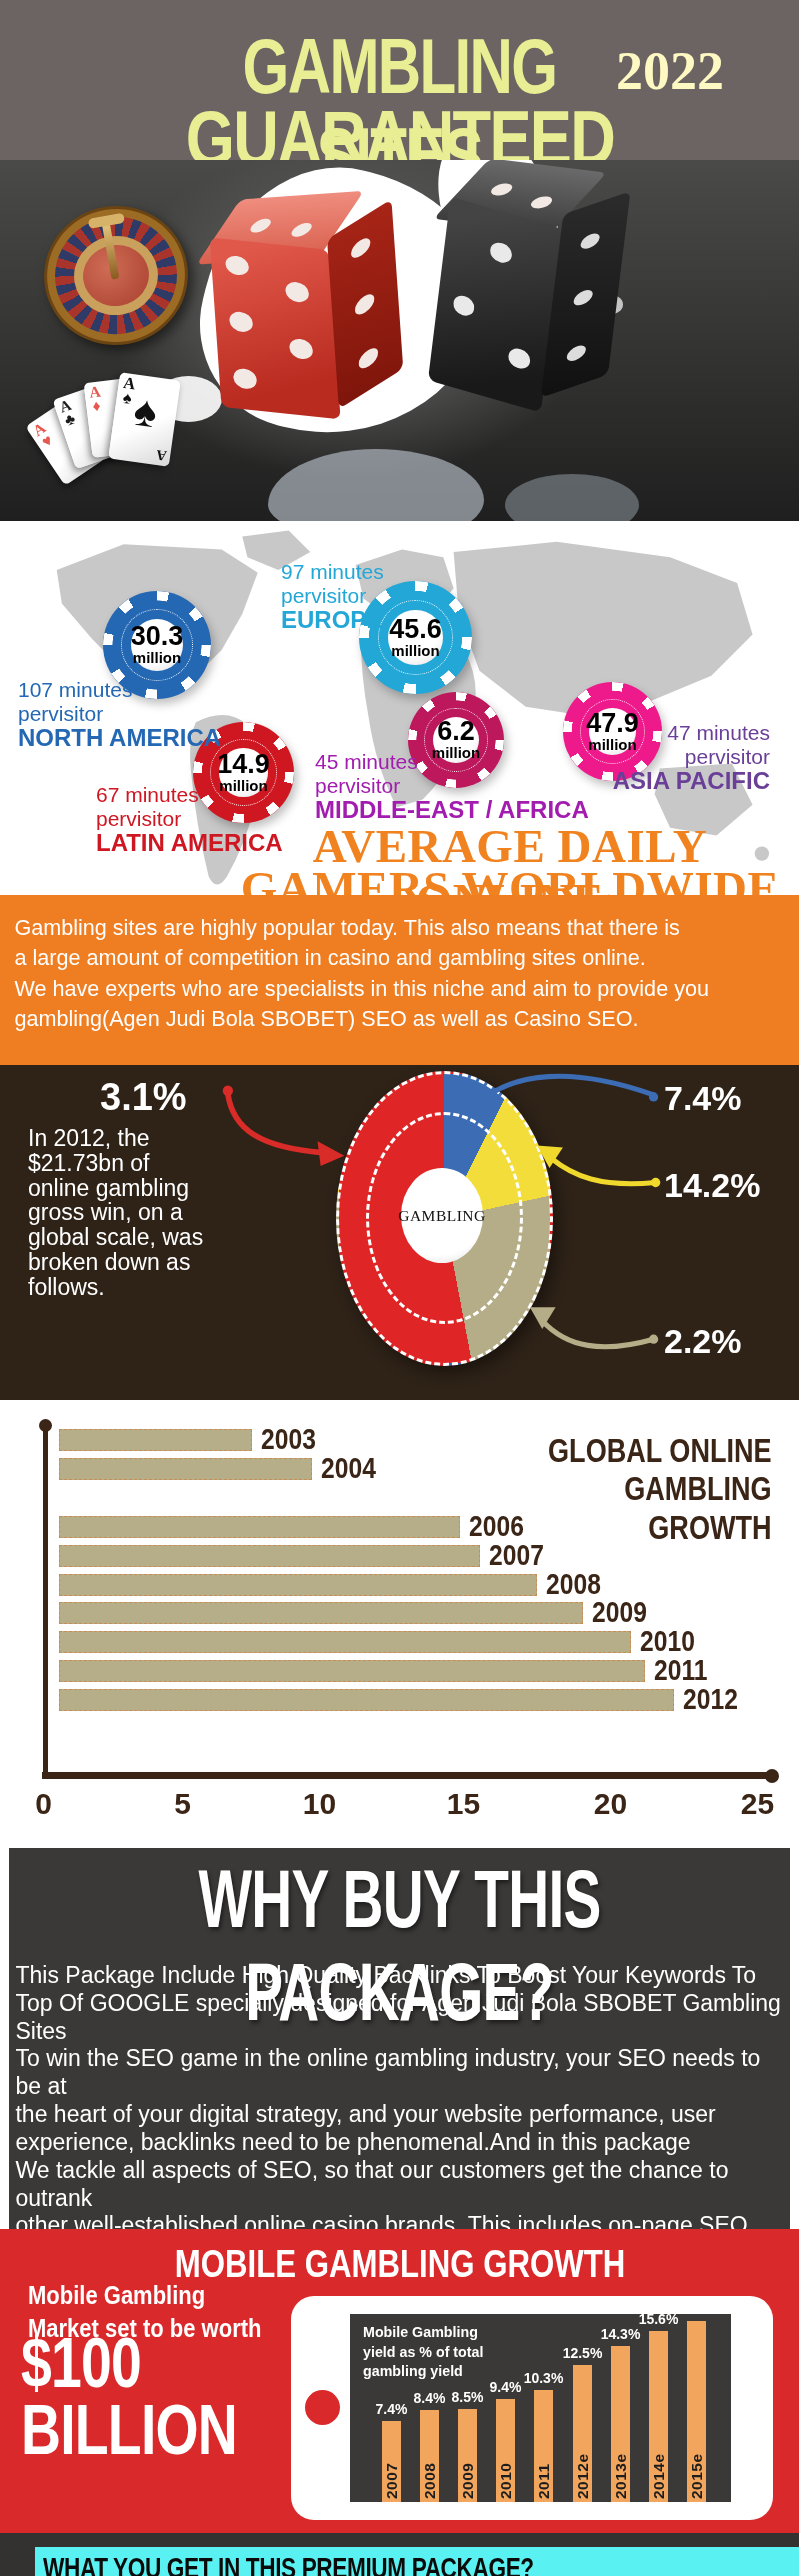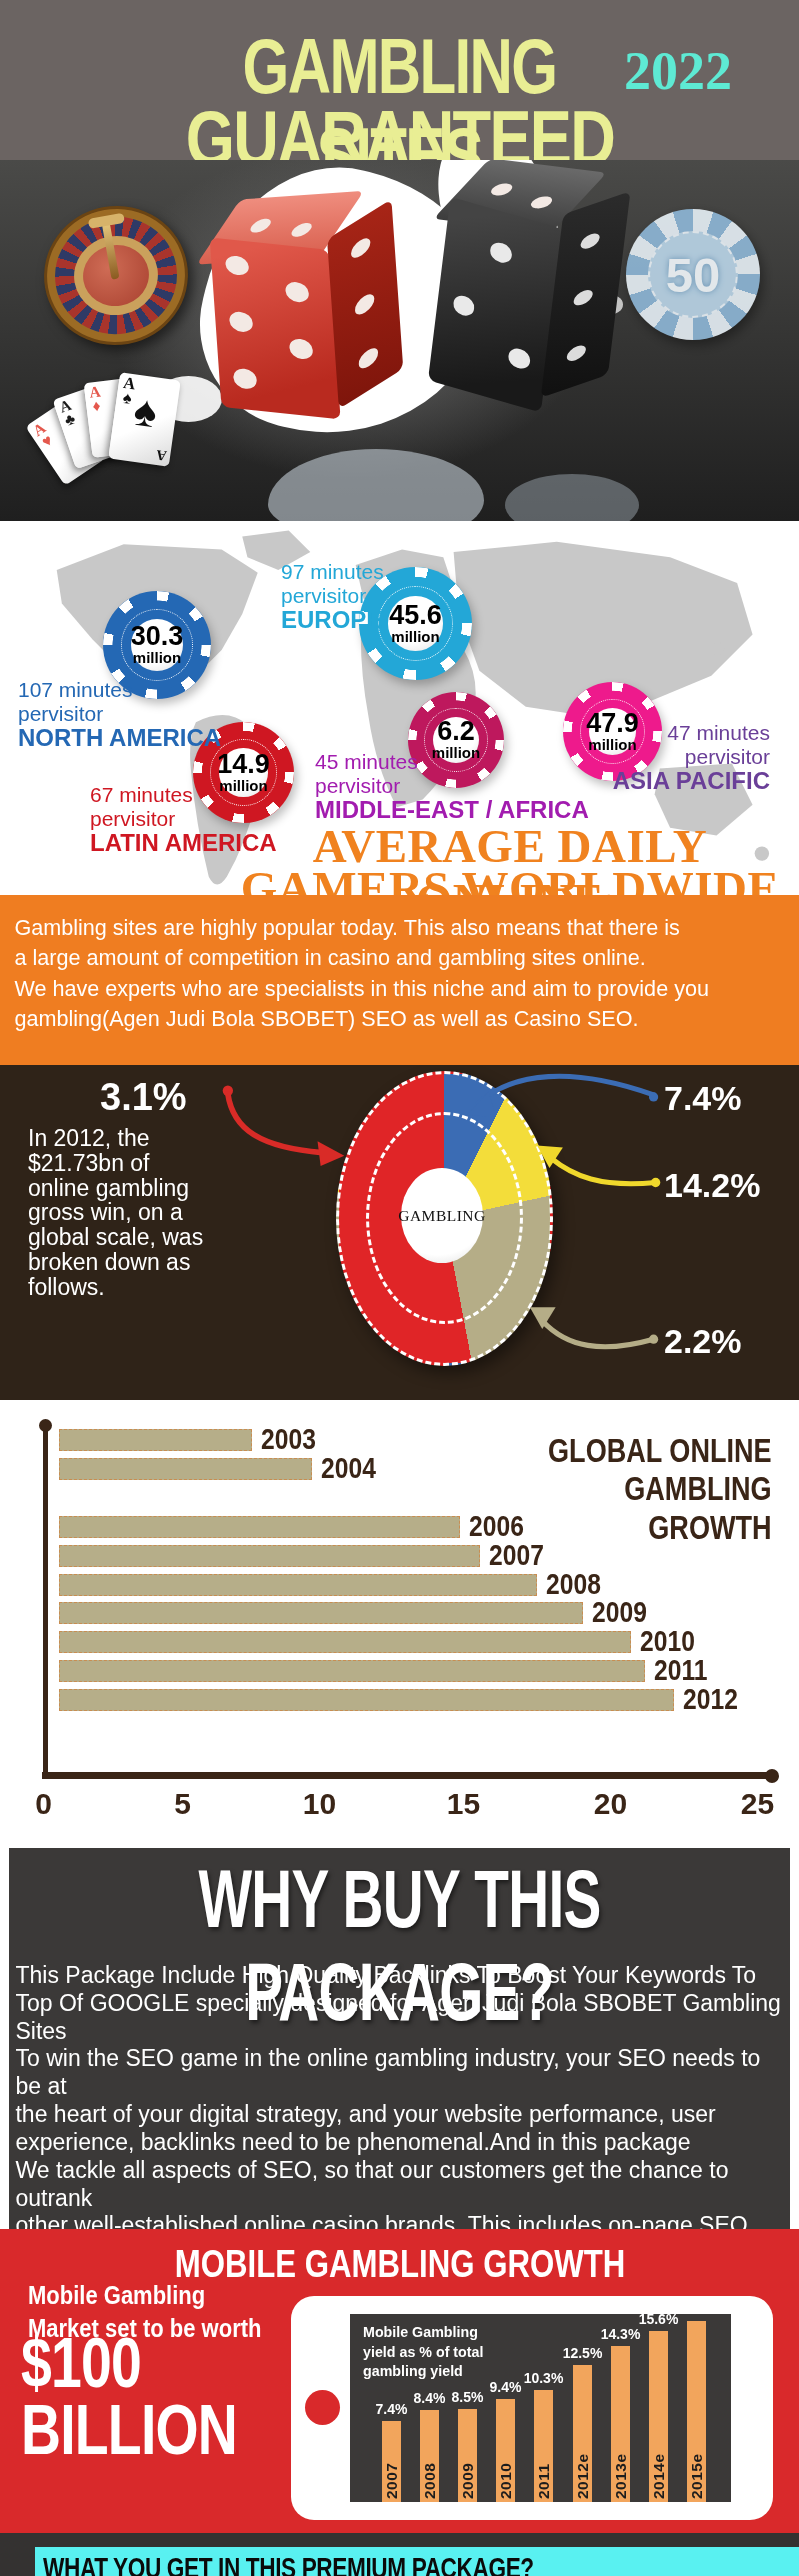--- a/index.html
+++ b/index.html
@@ -5,21 +5,21 @@
   html,body{margin:0;padding:0;background:#fff;}
   body{width:800px;font-family:"Liberation Sans",sans-serif;}
   .sec{position:relative;width:800px;overflow:hidden;}
   .abs{position:absolute;}
   .pre{white-space:pre-line;}
   .cond{font-family:"Liberation Sans",sans-serif;font-weight:bold;}
   .ctr{left:0;width:100%;text-align:center;}
   
   #header{height:160px;background:#6b6462;}
   #header .t1{top:21.6px;left:160px;width:479px;text-align:center;font-size:77px;letter-spacing:-2.1px;color:#e9ee94;transform:scaleX(.78);}
-  #header .t2{top:40px;left:616px;width:124px;text-align:center;font-family:"Liberation Serif",serif;font-weight:bold;font-size:54px;color:#5eead4;}
+  #header .t2{top:40px;left:616px;width:124px;text-align:left;font-family:"Liberation Serif",serif;font-weight:bold;font-size:54px;color:#fef9c3;}
   #header .t3{top:94px;font-size:77px;letter-spacing:-2.1px;color:#e9ee94;transform:scaleX(.82);}
   
   #hero{height:361px;background:radial-gradient(ellipse 392px 268px at 44% 42%,#6f6f6f 0%,rgba(60,60,60,0) 62%),linear-gradient(#4a4a48,#1f1f1f);}
   .blob{position:absolute;background:#fff;}
   .die{position:absolute;}
   .pip{position:absolute;border-radius:50%;background:#f3e9e4;}
   .card{position:absolute;background:linear-gradient(150deg,#fff 55%,#d8d8d8);border-radius:5.2px;box-shadow:-2.1px 3.1px 7.2px rgba(0,0,0,.45);}
   .card .rk{position:absolute;top:3.1px;left:4.6px;font-weight:bold;font-family:"Liberation Serif",serif;line-height:.9;}
   .card .st{display:block;text-align:center;}
   .chip50{position:absolute;border-radius:50%;opacity:.9;}
@@ -151,25 +151,20 @@
       <div class="pip" style="left:15.5px;top:93px;width:21.6px;height:18.5px;background:#e9e9e9;"></div>
       <div class="pip" style="left:77px;top:129px;width:21.6px;height:18.5px;background:#e9e9e9;"></div>
     </div>
     <div class="abs" style="left:114px;top:36px;width:64px;height:185px;background:linear-gradient(200deg,#2c2c2c,#101010);transform:skewY(-26deg);border-radius:7.2px;">
       <div class="pip" style="left:20.6px;top:31px;width:18.5px;height:14.4px;background:#dcdcdc;"></div>
       <div class="pip" style="left:20.6px;top:88px;width:18.5px;height:14.4px;background:#dcdcdc;"></div>
       <div class="pip" style="left:20.6px;top:144px;width:18.5px;height:14.4px;background:#dcdcdc;"></div>
     </div>
   </div>
 
-  <div class="chip50" style="left:626px;top:49px;width:134px;height:131px;background:repeating-conic-gradient(#e8f1f7 0 18deg,#8fb8d8 18deg 36deg);box-shadow:3.1px 5.2px 10.3px rgba(0,0,0,.4);">
-    <div class="abs" style="inset:21.6px;border-radius:50%;background:#bcd7ea;border:2.1px dashed #ecf4fa;display:flex;align-items:center;justify-content:center;">
-      <span class="cond" style="font-size:49px;color:#f4fafe;text-shadow:0 0 6.2px #6d9cc0;">50</span>
-    </div>
-  </div>
 </div>
 
 <div class="sec" id="map">
   <svg class="abs" width="800" height="374" viewBox="0 0 1552 725" style="left:0;top:0;">
     <g fill="#c8c8c8">
       <path d="M110,95 L240,45 L430,55 L500,100 L470,180 L430,250 L360,320 L300,345 L250,300 L180,230 L120,160 Z"></path>
       <path d="M470,30 L560,18 L602,60 L540,95 L480,70 Z"></path>
       <path d="M380,390 Q440,360 480,395 Q520,450 500,530 Q480,620 440,690 Q420,720 405,690 Q380,590 370,480 Q365,420 380,390 Z"></path>
       <path d="M690,85 L780,55 L860,70 L880,130 L840,180 L760,190 L705,150 Z"></path>
       <path d="M700,225 L820,215 L900,250 Q940,320 910,400 Q880,480 820,540 L770,555 Q730,480 715,380 Q700,300 700,225 Z"></path>
@@ -184,21 +179,21 @@
   </svg>
 
   <div class="mchip" style="left:103px;top:70px;width:108px;height:108px;background:#2468b4;">
     <div class="mring"></div>
       <div class="mdot"></div>
     <div class="mwhite">
         <span class="mval">30.3</span>
         <span class="munit">million</span>
       </div>
   </div>
-  <div class="mchip" style="left:359px;top:46px;width:113px;height:113px;background:#23a7d7;">
+  <div class="mchip" style="left:359px;top:60px;width:113px;height:113px;background:#23a7d7;">
     <div class="mring"></div>
       <div class="mdot"></div>
     <div class="mwhite">
         <span class="mval">45.6</span>
         <span class="munit">million</span>
       </div>
   </div>
   <div class="mchip" style="left:193px;top:201px;width:101px;height:101px;background:#cf1722;">
     <div class="mring"></div>
       <div class="mdot"></div>
@@ -221,21 +216,21 @@
     <div class="mwhite">
         <span class="mval">47.9</span>
         <span class="munit">million</span>
       </div>
   </div>
 
   <div class="mlab" style="left:281px;top:39px;color:#23a7d7;">
     <div>97 minutes</div><div>pervisitor</div><b>EUROPE</b></div>
   <div class="mlab" style="left:18px;top:157px;color:#2468b4;">
     <div>107 minutes</div><div>pervisitor</div><b>NORTH AMERICA</b></div>
-  <div class="mlab" style="left:90px;top:262px;color:#cf1722;">
+  <div class="mlab" style="left:96px;top:262px;color:#cf1722;">
     <div>67 minutes</div><div>pervisitor</div><b>LATIN AMERICA</b></div>
   <div class="mlab" style="left:315px;top:229px;color:#a21caf;">
     <div>45 minutes</div><div>pervisitor</div><b>MIDDLE-EAST / AFRICA</b></div>
   <div class="mlab" style="left:592px;top:200px;width:178px;text-align:right;color:#6a3f98;">
     <div>47 minutes</div><div>pervisitor</div><b>ASIA PACIFIC</b></div>
 
   <div class="abs maptitle" style="left:237px;top:298px;width:546px;text-align:center;">AVERAGE DAILY ONLINE</div>
   <div class="abs maptitle" style="left:237px;top:340px;width:546px;text-align:center;">GAMERS WORLDWIDE</div>
 </div>
 

